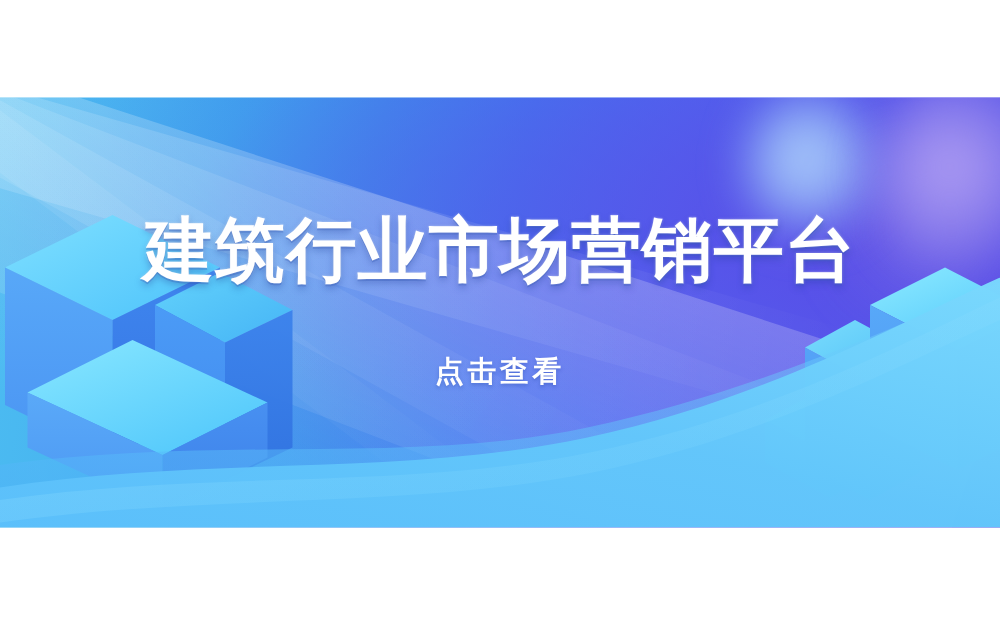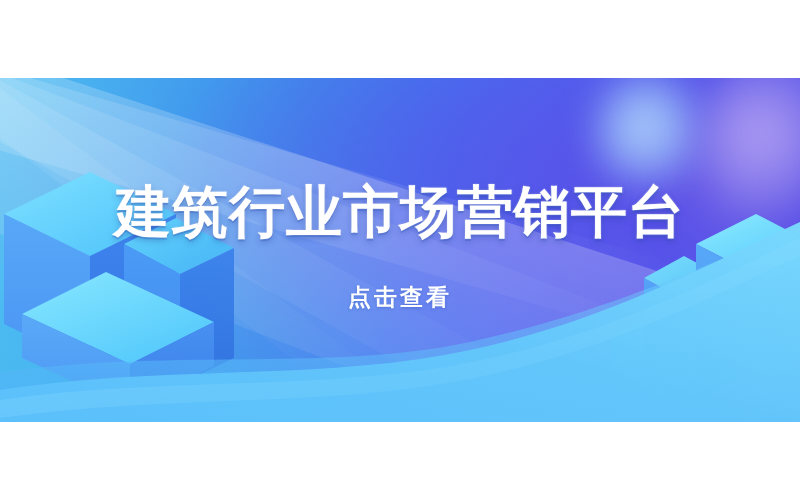--- a/index.html
+++ b/index.html
@@ -148,21 +148,21 @@
     letter-spacing: 1px;
     color: #ffffff;
     text-shadow:
       0 2px 0 rgba(40,80,180,0.30),
       0 3px 6px rgba(30,60,150,0.35),
       0 0 2px rgba(255,255,255,0.5);
     white-space: nowrap;
     transform: translateY(-22px);
   }
   .subline {
-    margin: 4px;
+    margin: 16px;
     padding: 0;
     font-size: 23px;
     font-weight: 700;
     letter-spacing: 3px;
     color: #ffffff;
     text-shadow: 0 1px 3px rgba(35,70,160,0.35);
     white-space: nowrap;
     transform: translateY(14px);
     pointer-events: auto;
     cursor: pointer;

